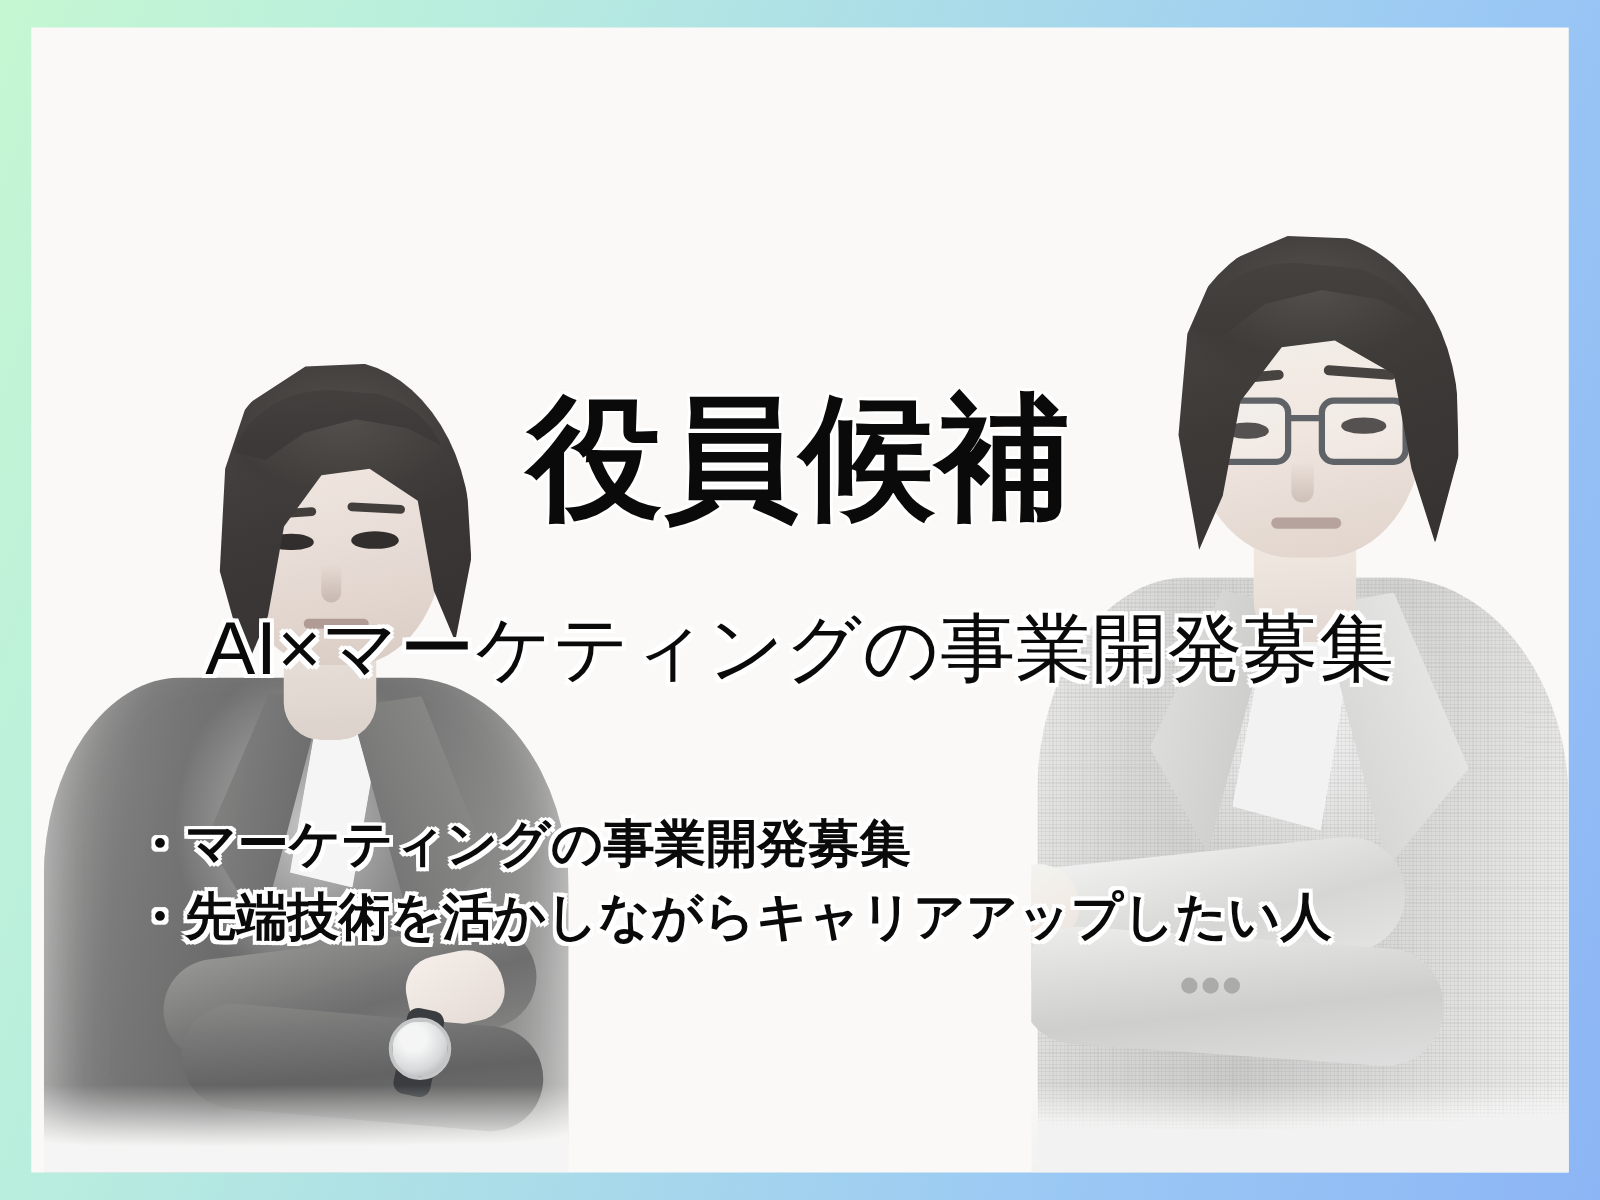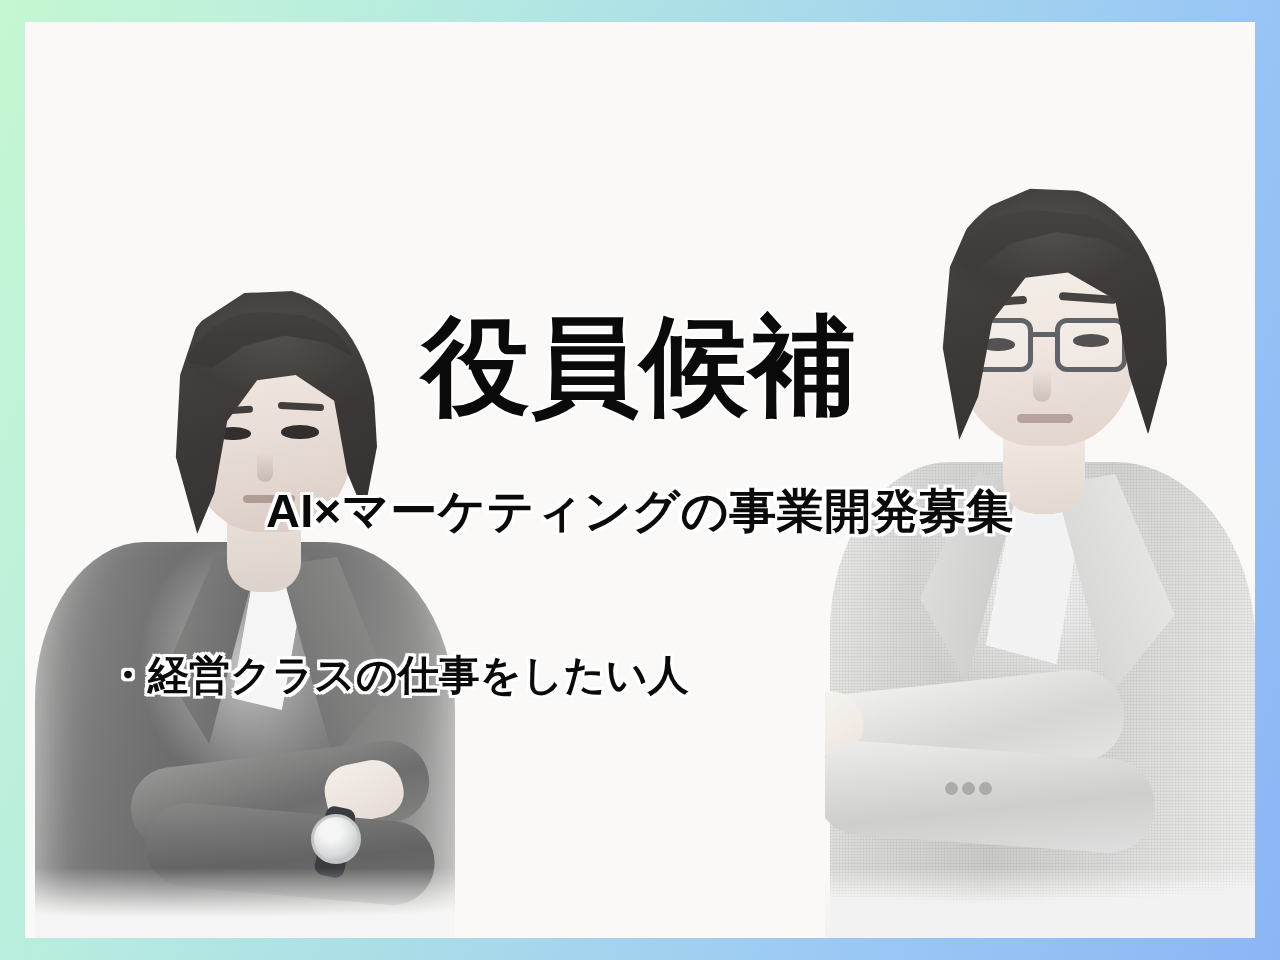--- a/index.html
+++ b/index.html
@@ -372,23 +372,23 @@
       2px 0 0 #fff, -2px 0 0 #fff, 0 2px 0 #fff, 0 -2px 0 #fff,
       2px 2px 0 #fff, -2px 2px 0 #fff, 2px -2px 0 #fff, -2px -2px 0 #fff;
   }
 
   .subheadline {
     position: absolute;
     left: 0;
     width: 1230px;
     top: 462px;
     text-align: center;
-    font-size: 47px;
+    font-size: 60px;
     line-height: 1.15;
-    font-weight: 700;
+    font-weight: 400;
     color: #0a0a0a;
     letter-spacing: 0.01em;
     text-shadow:
       3px 0 0 #fff, -3px 0 0 #fff, 0 3px 0 #fff, 0 -3px 0 #fff,
       2px 2px 0 #fff, -2px 2px 0 #fff, 2px -2px 0 #fff, -2px -2px 0 #fff,
       3px 3px 0 #fff, -3px 3px 0 #fff, 3px -3px 0 #fff, -3px -3px 0 #fff;
   }
 
   #bullets {
     position: absolute;
@@ -487,20 +487,21 @@
       <div class="fade-bottom"></div>
     </div>
 
     <div id="text-layer">
 
       <div class="headline">役員候補</div>
 
       <div class="subheadline">AI×マーケティングの事業開発募集</div>
 
       <div id="bullets">
-        <div class="bullet">・経営クラスの仕事をしたい人</div>
+        <div class="bullet">・マーケティングの事業開発募集</div>
+        <div class="bullet">・先端技術を活かしながらキャリアアップしたい人</div>
       </div>
 
 
     </div>
 
   </div>
 </div>
 
 </body></html>

